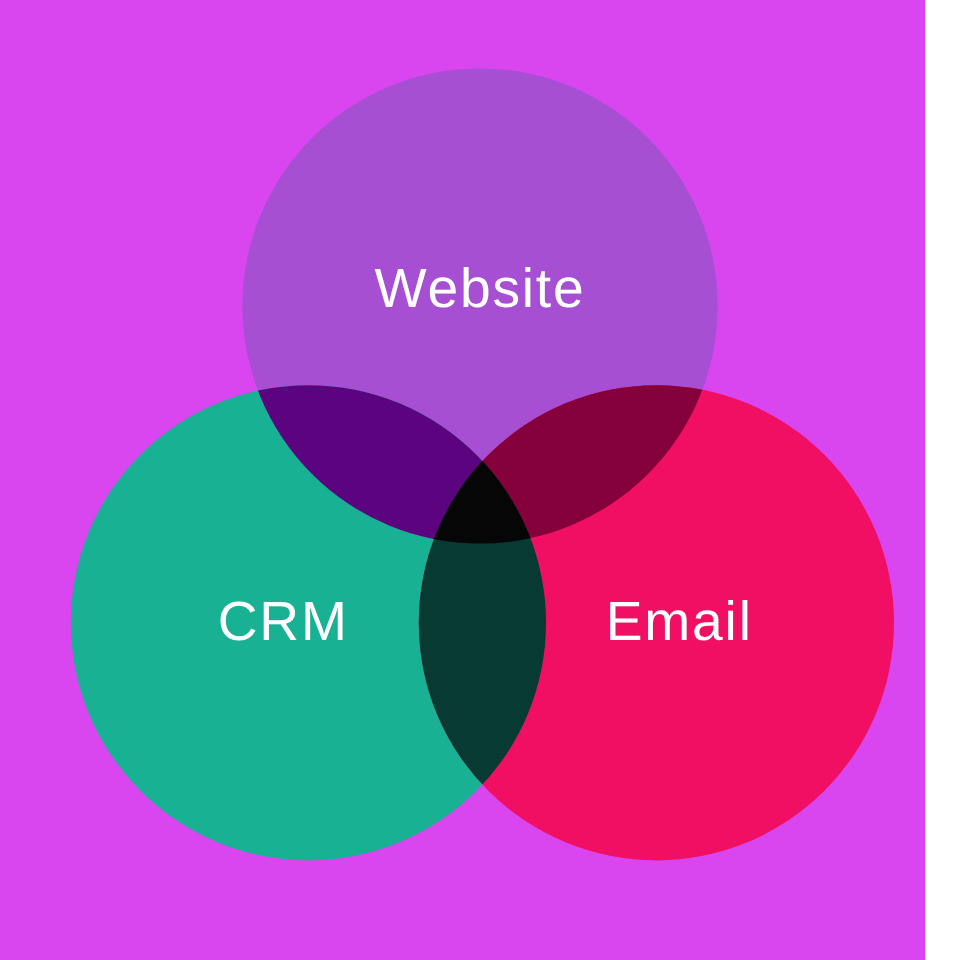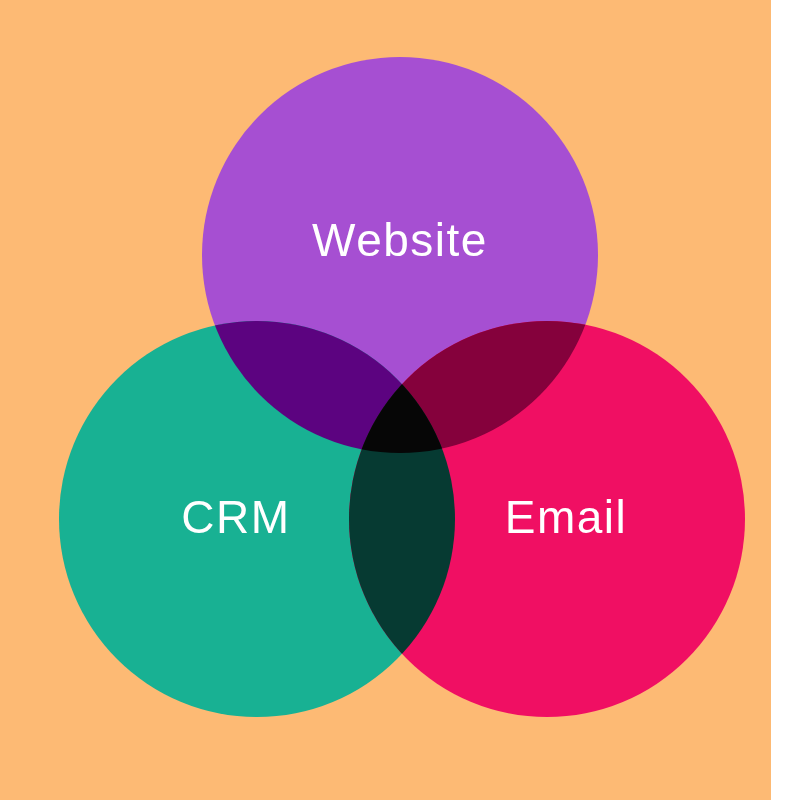--- a/index.html
+++ b/index.html
@@ -8,21 +8,21 @@
     width: 800px;
     height: 800px;
     background: #ffffff;
     overflow: hidden;
     font-family: "Liberation Sans", sans-serif;
   }
   .canvas {
     position: relative;
     width: 771px;
     height: 800px;
-    background: #fdba74;
+    background: #d946ef;
   }
   svg { display: block; }
   .venn-label {
     font-family: "Liberation Sans", "DejaVu Sans", sans-serif;
     font-weight: 400;
     letter-spacing: 1.5px;
     text-anchor: middle;
   }
 </style>
 </head>

